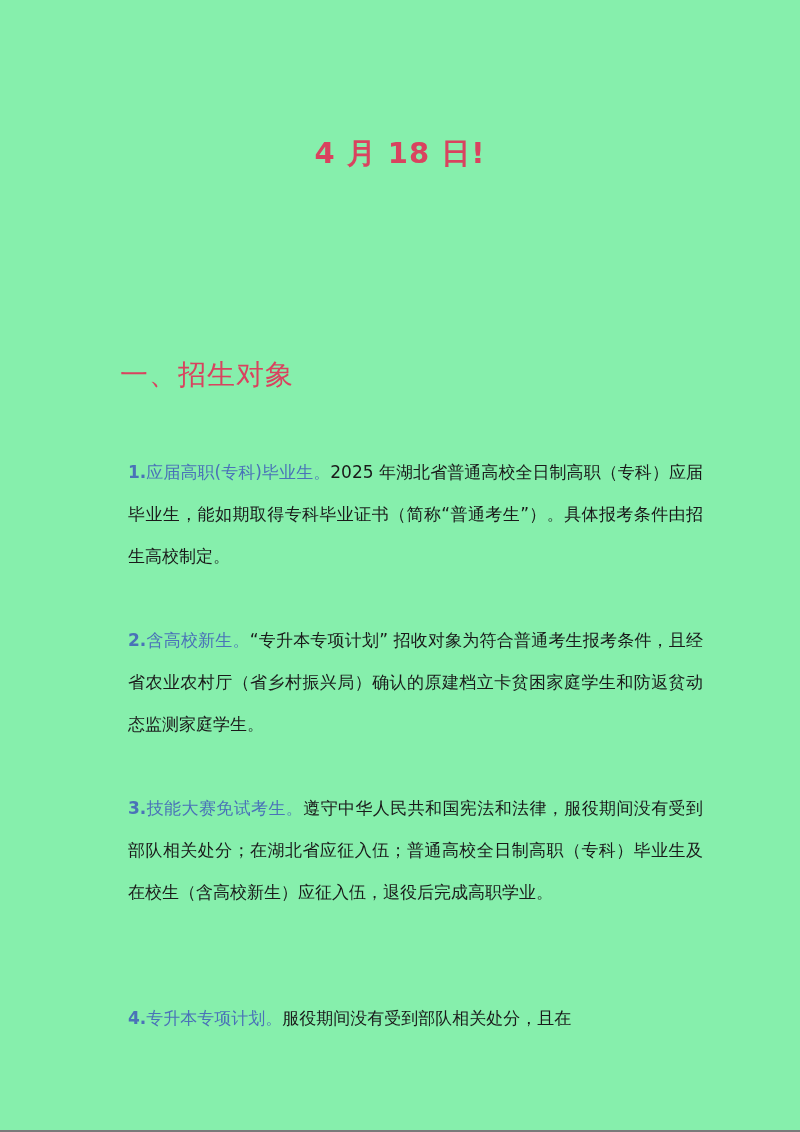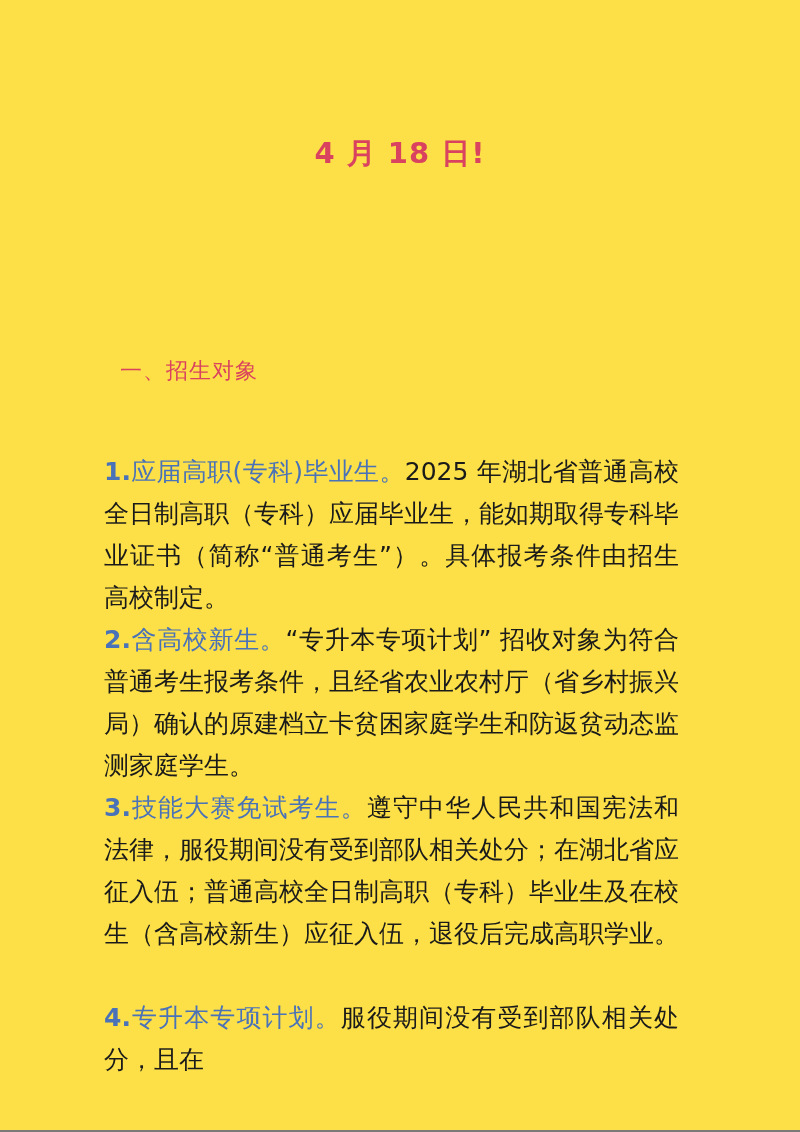--- a/index.html
+++ b/index.html
@@ -12,48 +12,48 @@
       height: 1132px;
       position: relative;
       overflow: hidden;
       font-family: "DejaVu Sans", "Liberation Sans", sans-serif;
     }
     .page {
       position: absolute;
       left: 0; top: 0;
       width: 800px;
       height: 1132px;
-      background: #fde047;
+      background: #86efac;
     }
     .title {
       position: absolute;
       left: 0;
       width: 800px;
       text-align: center;
       color: #d9435f;
       font-weight: bold;
       font-size: 29px;
       letter-spacing: 1px;
     }
     .title-1 { top: 134px; }
     .title-2 { top: 218px; }
     .section-heading {
       position: absolute;
       left: 120px;
       top: 356px;
       color: #d9435f;
-      font-size: 22px;
+      font-size: 28px;
       font-weight: normal;
       letter-spacing: 1px;
     }
     .para {
       position: absolute;
-      left: 104px;
+      left: 128px;
       width: 575px;
-      font-size: 25px;
+      font-size: 17px;
       line-height: 42px;
       color: #1a1a1a;
       text-align: justify;
       text-align-last: left;
     }
     .para .lead {
       color: #4a72b8;
     }
     .para .lead .num {
       font-weight: bold;

